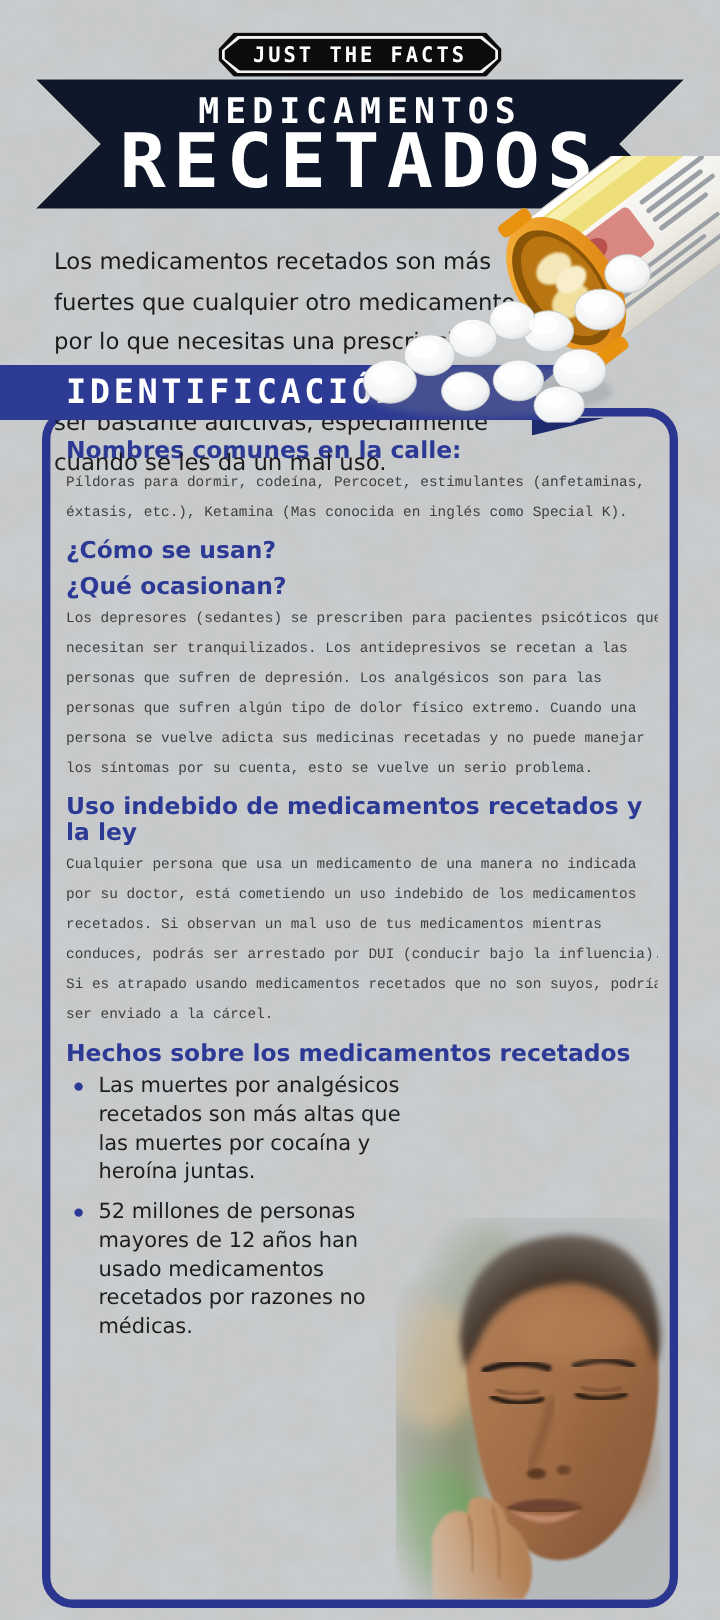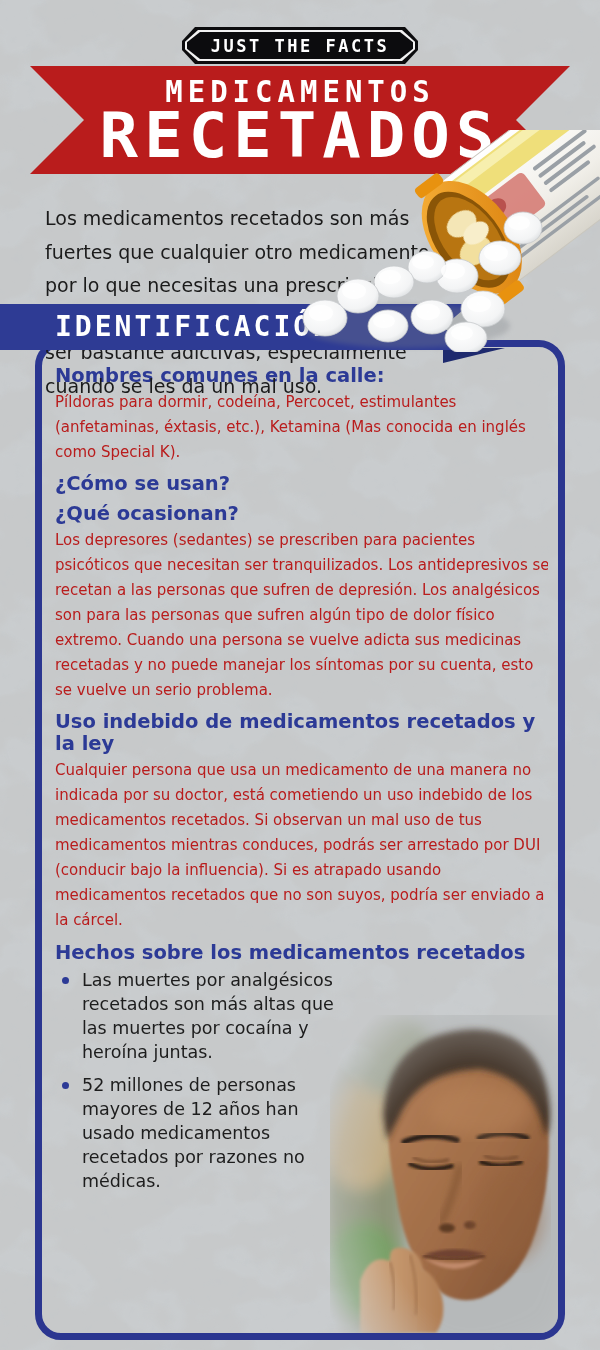--- a/index.html
+++ b/index.html
@@ -25,21 +25,21 @@
   .badge .l3{inset:5px;background:#0c0c0e;}
   .badge .txt{
     position:absolute;inset:0;z-index:2;display:flex;align-items:center;justify-content:center;
     color:#ffffff;font-family:"DejaVu Sans Mono",monospace;font-weight:bold;
     font-size:17px;letter-spacing:2.5px;transform:scaleY(1.05);
   }
 
   
   .ribbon{
     position:absolute;left:30px;top:66px;width:540px;height:108px;z-index:4;
-    background:#b91c1c;
+    background:#0f172a;
     clip-path:polygon(0 0,100% 0,calc(100% - 54px) 50%,100% 100%,0 100%,54px 50%);
     text-align:center;color:#fff;font-family:"DejaVu Sans Mono",monospace;font-weight:bold;
   }
   .ribbon .t1{margin-top:9px;font-size:29px;letter-spacing:5px;transform:scaleY(1.02);}
   .ribbon .t2{margin-top:1px;font-size:64px;letter-spacing:6px;line-height:50px;transform:scaleY(0.98);}
 
   
   .intro{
     position:absolute;left:45px;top:183px;width:392px;z-index:3;
     font-size:19px;line-height:33.5px;color:#1b1b1b;
@@ -65,21 +65,21 @@
     position:absolute;left:35px;top:340px;width:530px;height:1000px;z-index:2;
     border:7px solid #2b3690;border-radius:26px;box-sizing:border-box;
   }
   .box-content{
     position:absolute;left:13px;right:10px;top:12px;bottom:8px;overflow:hidden;z-index:2;
   }
   .sec h3{
     margin:8px 0 3px 0;font-size:19.5px;line-height:22px;color:#2c3a96;font-weight:bold;
   }
   .sec:first-child h3{margin-top:6px;}
-  .sec p{margin:0;font-size:15px;line-height:25px;color:#b91c1c;width:497px;}
+  .sec p{margin:0;font-size:12px;line-height:25px;color:#404040;width:497px;font-family:Liberation Mono, monospace;}
   .facts h3{margin:9px 0 4px 0;font-size:19.5px;line-height:22px;color:#2c3a96;font-weight:bold;}
   .facts ul{list-style:none;margin:0;padding:0;width:292px;}
   .facts li{position:relative;padding-left:27px;margin-bottom:9px;font-size:17.5px;line-height:24px;color:#1d1d1d;}
   .facts .dot{
     position:absolute;left:7px;top:9px;width:7px;height:7px;border-radius:50%;background:#2c3a96;
   }
 
   
   .bottle{position:absolute;left:285px;top:130px;z-index:6;}
   .woman{

